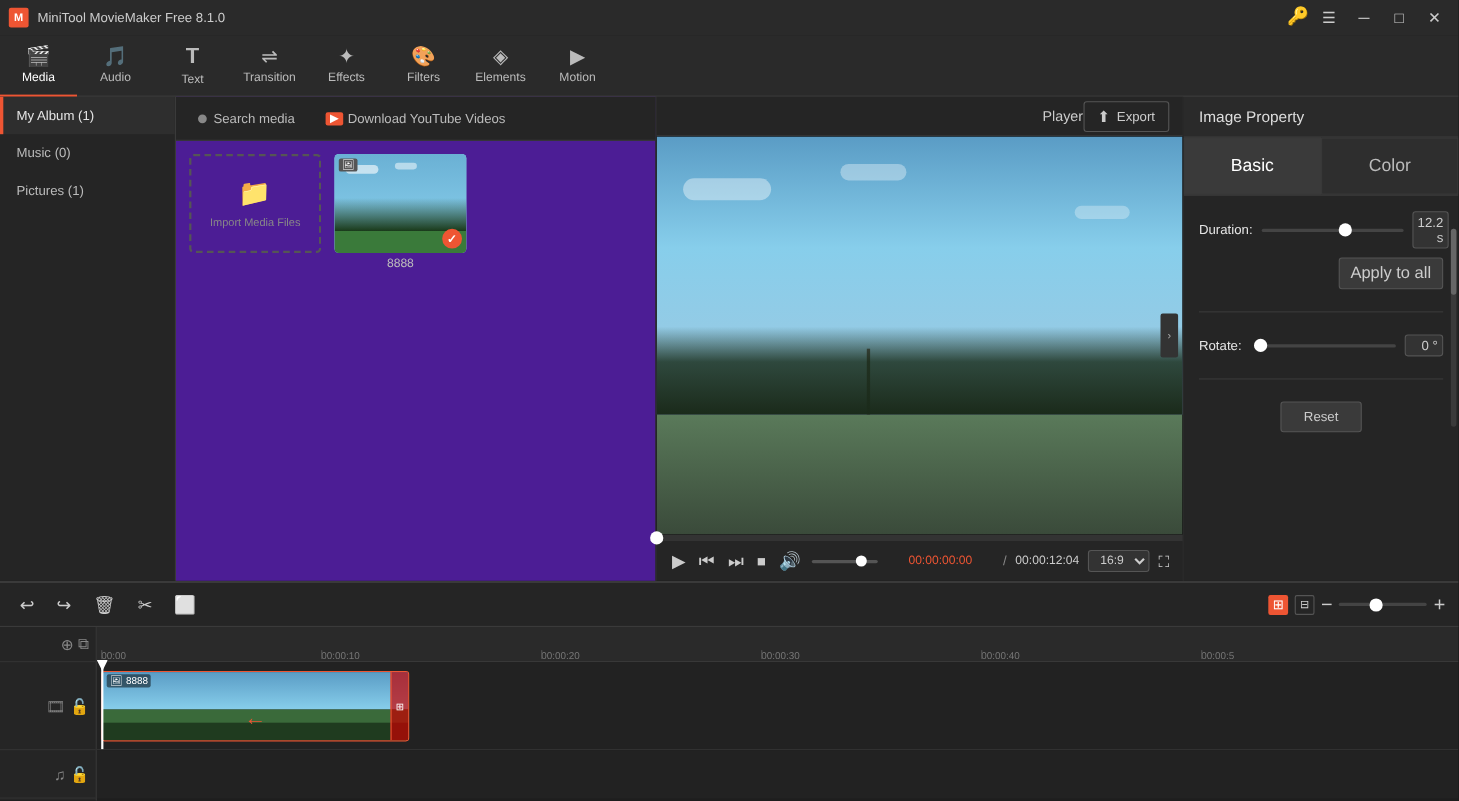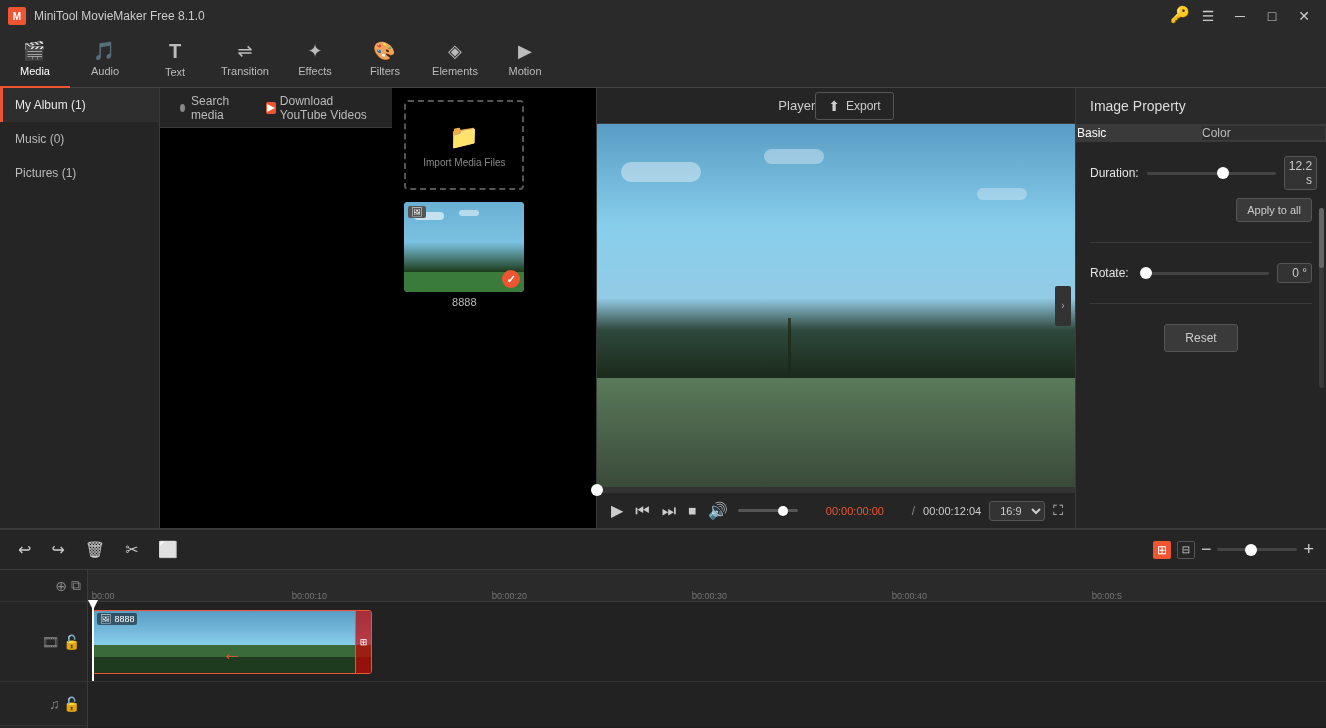--- a/index.html
+++ b/index.html
@@ -22,42 +22,42 @@
 
     
     #main { display: flex; height: calc(728px - 32px - 56px - 200px); }
 
     
     #left-panel { width: 160px; background: #252525; border-right: 1px solid #3a3a3a; display: flex; flex-direction: column; }
     .sidebar-item { padding: 10px 12px; cursor: pointer; color: #bbb; font-size: 12px; border-left: 3px solid transparent; }
     .sidebar-item.active { border-left: 3px solid #e53; color: #e5e5e5; background: #2e2e2e; }
 
     
-    #media-panel { flex: 1; background: #000000; display: flex; flex-direction: row; }
+    #media-panel { flex: 1; background: #4c1d95; display: flex; flex-direction: column; }
     #media-tabs { display: flex; align-items: center; background: #252525; height: 40px; border-bottom: 1px solid #3a3a3a; gap: 4px; padding: 0 8px; }
     .media-tab { display: flex; align-items: center; gap: 6px; padding: 6px 12px; cursor: pointer; color: #bbb; font-size: 12px; border-radius: 3px; }
     .media-tab-dot { width: 8px; height: 8px; background: #888; border-radius: 50%; }
     .media-tab-yt { display: flex; align-items: center; gap: 4px; }
     .yt-icon { width: 16px; height: 12px; background: #e53; border-radius: 2px; display: flex; align-items: center; justify-content: center; }
     .yt-icon::after { content: ''; border-left: 8px solid #fff; border-top: 4px solid transparent; border-bottom: 4px solid transparent; }
     #media-grid { display: flex; flex-wrap: wrap; padding: 12px; gap: 12px; align-content: flex-start; }
     .media-import { width: 120px; height: 90px; border: 2px dashed #555; border-radius: 4px; display: flex; flex-direction: column; align-items: center; justify-content: center; cursor: pointer; color: #888; gap: 6px; }
     .media-import-icon { font-size: 24px; }
     .media-item-wrapper { display: flex; flex-direction: column; align-items: center; gap: 4px; cursor: pointer; }
     .media-thumbnail { width: 120px; height: 90px; background: #87CEEB; border-radius: 4px; position: relative; overflow: hidden; }
     .media-thumb-img { width: 100%; height: 100%; display: flex; flex-direction: column; }
     .sky-part { flex: 1; background: linear-gradient(180deg, #6ab0d4 0%, #87CEEB 100%); }
     .ground-part { height: 20px; background: #3a7a3a; }
     .media-badge { position: absolute; top: 4px; left: 4px; background: #555; border-radius: 2px; color: #fff; font-size: 9px; padding: 1px 3px; }
     .media-check { position: absolute; bottom: 4px; right: 4px; width: 18px; height: 18px; background: #e53; border-radius: 50%; display: flex; align-items: center; justify-content: center; color: #fff; font-size: 11px; font-weight: bold; }
     .media-name { font-size: 11px; color: #bbb; }
 
     
     #player-panel { width: 480px; background: #1a1a1a; display: flex; flex-direction: column; border-left: 1px solid #3a3a3a; border-right: 1px solid #3a3a3a; }
-    #player-header { display: flex; align-items: center; justify-content: center; padding: 6px 12px; background: #252525; border-bottom: 1px solid #3a3a3a; height: 36px; }
+    #player-header { display: flex; align-items: center; justify-content: flex-end; padding: 6px 12px; background: #252525; border-bottom: 1px solid #3a3a3a; height: 36px; }
     #player-title { font-size: 13px; color: #ccc; }
     #export-btn { display: flex; align-items: center; gap: 6px; padding: 5px 12px; background: transparent; border: 1px solid #555; border-radius: 3px; color: #ccc; cursor: pointer; font-size: 12px; }
     #player-video { flex: 1; background: #000; display: flex; align-items: center; justify-content: center; position: relative; overflow: hidden; }
     .video-frame { width: 100%; height: 100%; position: relative; }
     .video-sky { height: 70%; background: linear-gradient(180deg, #5a9cc5 0%, #87CEEB 40%, #a0c8e0 100%); position: relative; }
     .video-ground { height: 30%; background: linear-gradient(180deg, #4a6a4a 0%, #3a5a3a 100%); }
     .panel-expand { position: absolute; right: 4px; top: 50%; transform: translateY(-50%); background: #333; border: none; color: #aaa; cursor: pointer; width: 16px; height: 40px; display: flex; align-items: center; justify-content: center; font-size: 10px; border-radius: 2px; }
     #player-timeline { height: 6px; background: #333; margin: 0; position: relative; }
     #player-progress { height: 100%; width: 0%; background: #e53; }
     #player-cursor { position: absolute; left: 0; top: -3px; width: 12px; height: 12px; background: #fff; border-radius: 50%; transform: translateX(-50%); }
@@ -67,29 +67,29 @@
     #time-total { color: #ccc; font-size: 11px; }
     #aspect-select { background: #333; border: 1px solid #555; color: #ccc; font-size: 11px; padding: 2px 6px; border-radius: 3px; }
     .fullscreen-btn { background: transparent; border: none; color: #ccc; cursor: pointer; font-size: 14px; }
     .volume-slider { width: 60px; appearance: none; background: #555; height: 3px; border-radius: 2px; }
     .volume-slider::-webkit-slider-thumb { appearance: none; width: 10px; height: 10px; background: #fff; border-radius: 50%; }
 
     
     #right-panel { width: 250px; background: #252525; display: flex; flex-direction: column; }
     #right-panel-title { padding: 10px 14px; font-size: 14px; color: #ddd; border-bottom: 1px solid #3a3a3a; background: #2a2a2a; }
     #property-tabs { display: flex; border-bottom: 1px solid #3a3a3a; }
-    .prop-tab { flex: 1; padding: 0; cursor: pointer; font-size: 12px; color: #bbb; background: #2e2e2e; border: 1px solid #3a3a3a; }
+    .prop-tab { flex: 1; padding: 16px; text-align: center; cursor: pointer; font-size: 16px; color: #bbb; background: #2e2e2e; border: 1px solid #3a3a3a; }
     .prop-tab.active { background: #3a3a3a; color: #fff; border-bottom: 1px solid #3a3a3a; }
     #property-content { padding: 14px; display: flex; flex-direction: column; gap: 20px; }
     .prop-row { display: flex; align-items: center; gap: 8px; }
     .prop-label { color: #e5e5e5; font-size: 12px; width: 60px; }
     .prop-slider { flex: 1; appearance: none; background: #444; height: 3px; border-radius: 2px; }
     .prop-slider::-webkit-slider-thumb { appearance: none; width: 12px; height: 12px; background: #fff; border-radius: 50%; cursor: pointer; }
     .prop-value { color: #ccc; font-size: 12px; width: 45px; text-align: right; background: #333; border: 1px solid #555; border-radius: 3px; padding: 2px 4px; }
-    .apply-all-btn { background: #3a3a3a; border: 1px solid #555; color: #ccc; padding: 5px 10px; border-radius: 3px; cursor: pointer; font-size: 11px; white-space: nowrap; }
+    .apply-all-btn { background: #3a3a3a; border: 1px solid #555; color: #ccc; padding: 5px 10px; border-radius: 3px; cursor: pointer; font-size: 15px; white-space: nowrap; }
     .flip-btns { display: flex; gap: 8px; }
     .flip-btn { background: #3a3a3a; border: 1px solid #555; color: #ccc; padding: 5px 10px; border-radius: 3px; cursor: pointer; font-size: 16px; }
     .reset-btn { background: #3a3a3a; border: 1px solid #555; color: #ccc; padding: 6px 20px; border-radius: 3px; cursor: pointer; font-size: 12px; display: block; margin: 0 auto; }
 
     
     #bottom { height: 200px; background: #1e1e1e; border-top: 2px solid #3a3a3a; display: flex; flex-direction: column; }
     #timeline-toolbar { display: flex; align-items: center; padding: 6px 12px; gap: 8px; background: #252525; height: 40px; border-bottom: 1px solid #3a3a3a; }
     .tl-btn { background: transparent; border: none; color: #ccc; cursor: pointer; font-size: 16px; padding: 4px 6px; }
     .tl-spacer { flex: 1; }
     .tl-zoom { display: flex; align-items: center; gap: 6px; }

